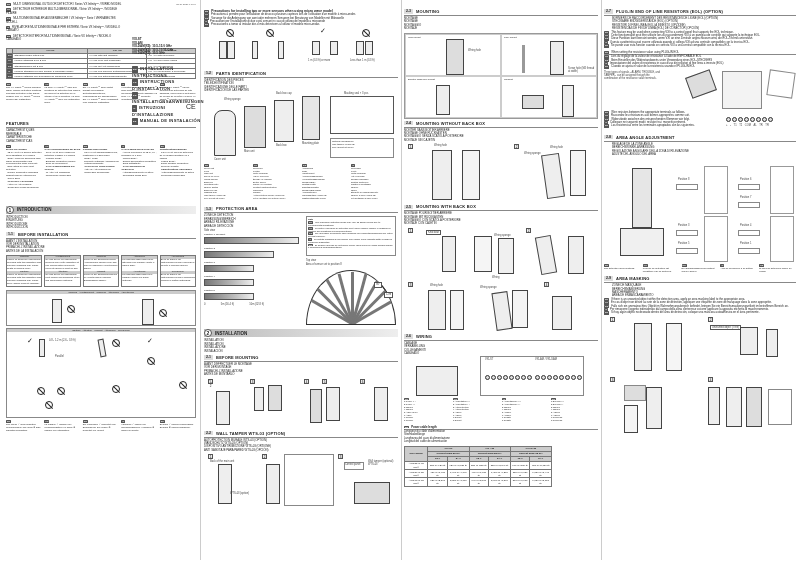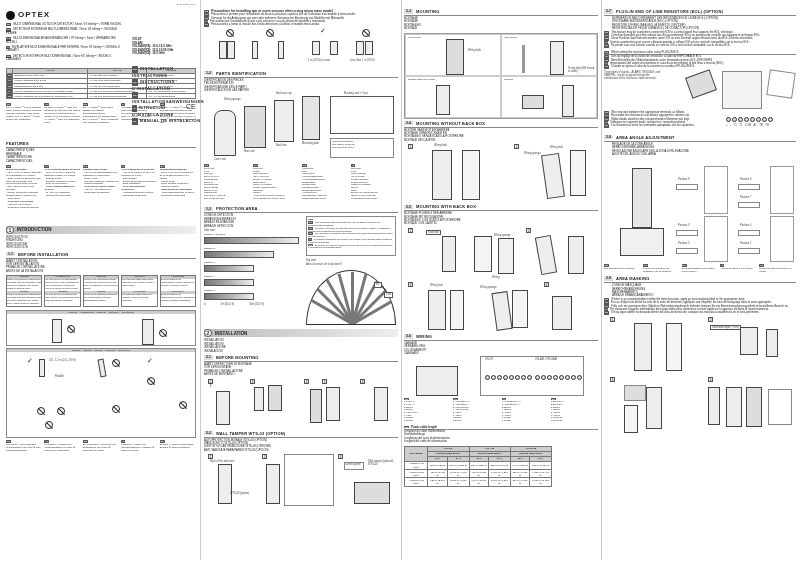--- a/index.html
+++ b/index.html
@@ -64,24 +64,20 @@
 </style>
 </head>
 <body>
 
 <div class="vline" style="left:200px"></div>
 <div class="vline" style="left:401px"></div>
 <div class="vline" style="left:601px"></div>
 
 <div class="col c1">
   <div class="docno">No.59-2830-0 1904</div>
-  <div class="logo">
-    <span class="logo-mark"></span>
-    <span class="logo-text">OPTEX</span>
-  </div>
 
 
   <div class="models">
     <div>VXI-ST</div>
     <div>VXI-AM</div>
     <div>VXI-DAM(X5): 10.5-15.0 GHz</div>
     <div>VXI-DAM(X5): 10.5-10.55 GHz</div>
     <div>VXI-DAM(X5): 10.5 GHz</div>
   </div>
 

